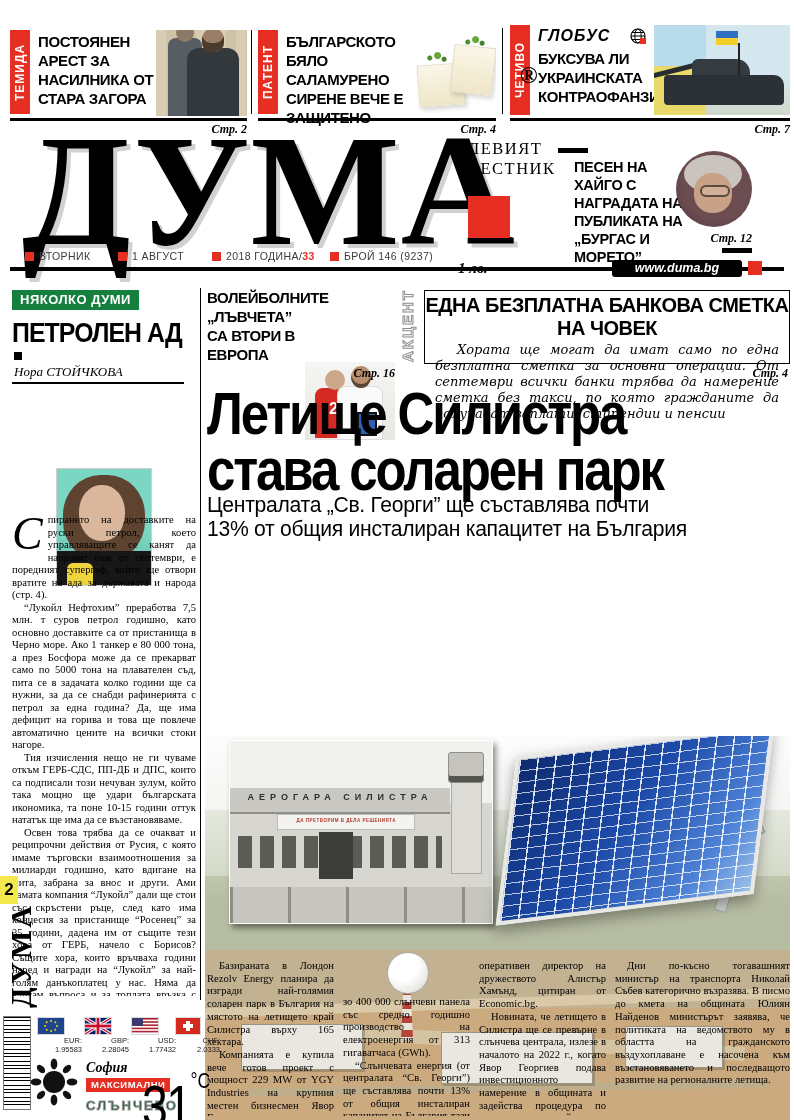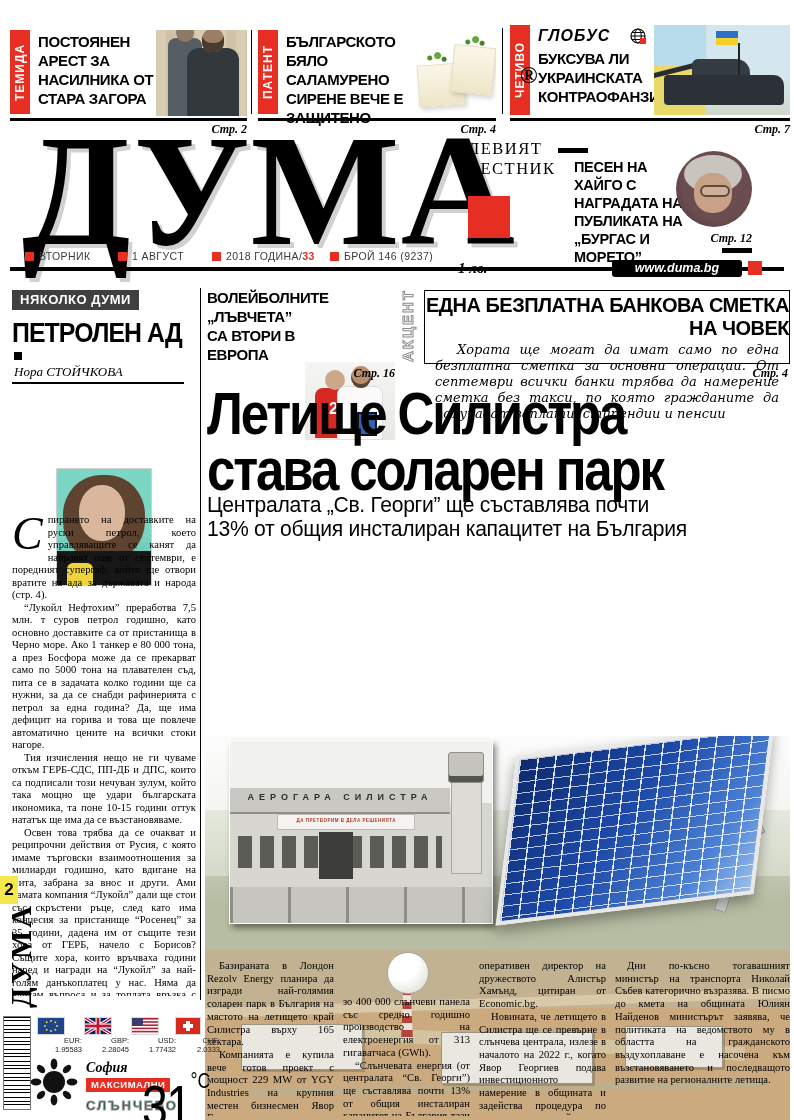--- a/index.html
+++ b/index.html
@@ -49,21 +49,21 @@
   .circphoto{border-radius:50%;overflow:hidden;position:relative;background:radial-gradient(circle at 55% 45%,#6b4c50 0 60%,#46343c 100%);}
   .circphoto .hair{position:absolute;left:8px;top:4px;width:58px;height:38px;border-radius:50%;background:#c9c4bd;}
   .circphoto .face{position:absolute;left:18px;top:22px;width:38px;height:40px;border-radius:46%;background:#c9a186;}
   .circphoto .glasses{position:absolute;left:24px;top:34px;width:26px;height:8px;border:2px solid #5a4a40;border-radius:6px;background:rgba(255,255,255,.15);}
   .dateline{font:10.5px "Liberation Sans",sans-serif;color:#3a3a3a;letter-spacing:.4px;white-space:nowrap;}
   .dateline .redsq{width:9px;height:9px;margin-right:5px;vertical-align:-1px;}
   .price{font:bold italic 15px "Liberation Serif",serif;}
   .wwwbox{background:#000;color:#fff;font:bold italic 12.5px/17px "Liberation Sans",sans-serif;text-align:center;border-radius:3px;}
 
   
-  .kicker{background:#404040;color:#fff;font:bold 13px/20px "Liberation Sans",sans-serif;padding:0 8px;display:inline-block;letter-spacing:.5px;}
+  .kicker{background:#15803d;color:#fff;font:bold 13px/20px "Liberation Sans",sans-serif;padding:0 8px;display:inline-block;letter-spacing:.5px;}
   .op-title{font:bold 27px "Liberation Sans",sans-serif;letter-spacing:-1px;transform:scaleX(.92);transform-origin:0 0;white-space:nowrap;}
   .author{font:italic 13px "Liberation Serif",serif;}
   .op-photo{background:linear-gradient(180deg,#7cd6c4 0 55%,#56b3a0 100%);position:relative;overflow:hidden;border:1px solid #cfcfcf;}
   .op-hair{position:absolute;left:6px;top:6px;width:82px;height:86px;border-radius:46%;background:#5e4430;}
   .op-face{position:absolute;left:22px;top:16px;width:46px;height:56px;border-radius:48%;background:#dab79c;}
   .op-body{position:absolute;left:0;bottom:0;width:100%;height:34px;background:#171717;}
   .op-yellow{position:absolute;left:10px;bottom:0;width:26px;height:22px;background:#efd33c;border-radius:6px 6px 0 0;}
   .op-text{font:10.6px/12.5px "Liberation Serif",serif;text-align:justify;}
   .op-text p{margin:0;text-indent:12px;}
   .op-text p.first{text-indent:0;}
@@ -75,21 +75,21 @@
   .vb-num{position:absolute;left:24px;top:38px;color:#fff;font:bold 16px "Liberation Sans",sans-serif;}
   .vb-head1{position:absolute;left:20px;top:8px;width:20px;height:20px;border-radius:50%;background:#cda78a;}
   .vb-white{position:absolute;right:12px;top:24px;width:44px;height:52px;background:#fafafa;border:1px solid #ddd;border-radius:8px 8px 0 0;}
   .vb-head2{position:absolute;right:24px;top:4px;width:20px;height:22px;border-radius:50%;background:#b98e6e;box-shadow:inset 0 -4px 0 #5c4633;}
   .vb-plaque{position:absolute;left:52px;top:50px;width:16px;height:20px;background:#2f5fb0;border:2px solid #111;}
 
   
   .akcent-label{writing-mode:vertical-rl;transform:rotate(180deg);font:bold 15px "Liberation Sans",sans-serif;color:#fff;
                 -webkit-text-stroke:1px #8a8a8a;letter-spacing:2px;}
   .akcent-box{border:1.5px solid #000;}
-  .akcent-title{font:bold 20px "Liberation Sans",sans-serif;letter-spacing:-0.5px;text-align:right;}
+  .akcent-title{font:bold 20px "Liberation Sans",sans-serif;letter-spacing:-0.5px;text-align:center;}
   .akcent-text{font:italic 13px/16px "DejaVu Serif",serif;text-align:justify;text-indent:22px;}
 
   
   .hl{font:bold 60px/57px "Liberation Sans",sans-serif;letter-spacing:-2.5px;transform:scaleX(.85);transform-origin:0 0;white-space:nowrap;}
   .subhl{font:400 22px/25px "Liberation Sans",sans-serif;letter-spacing:-0.3px;transform:scaleX(.96);transform-origin:0 0;white-space:nowrap;}
 
   .mainphoto{background:
       linear-gradient(180deg,#eceee9 0 18%,#cdd4c0 18% 34%,#b7bda3 34% 52%,#c3b291 52% 66%,#cbaa80 66% 100%);
       position:relative;overflow:hidden;}
   .haze{position:absolute;left:0;top:0;width:100%;height:40%;background:linear-gradient(180deg,rgba(255,255,255,.85),rgba(255,255,255,0));}

